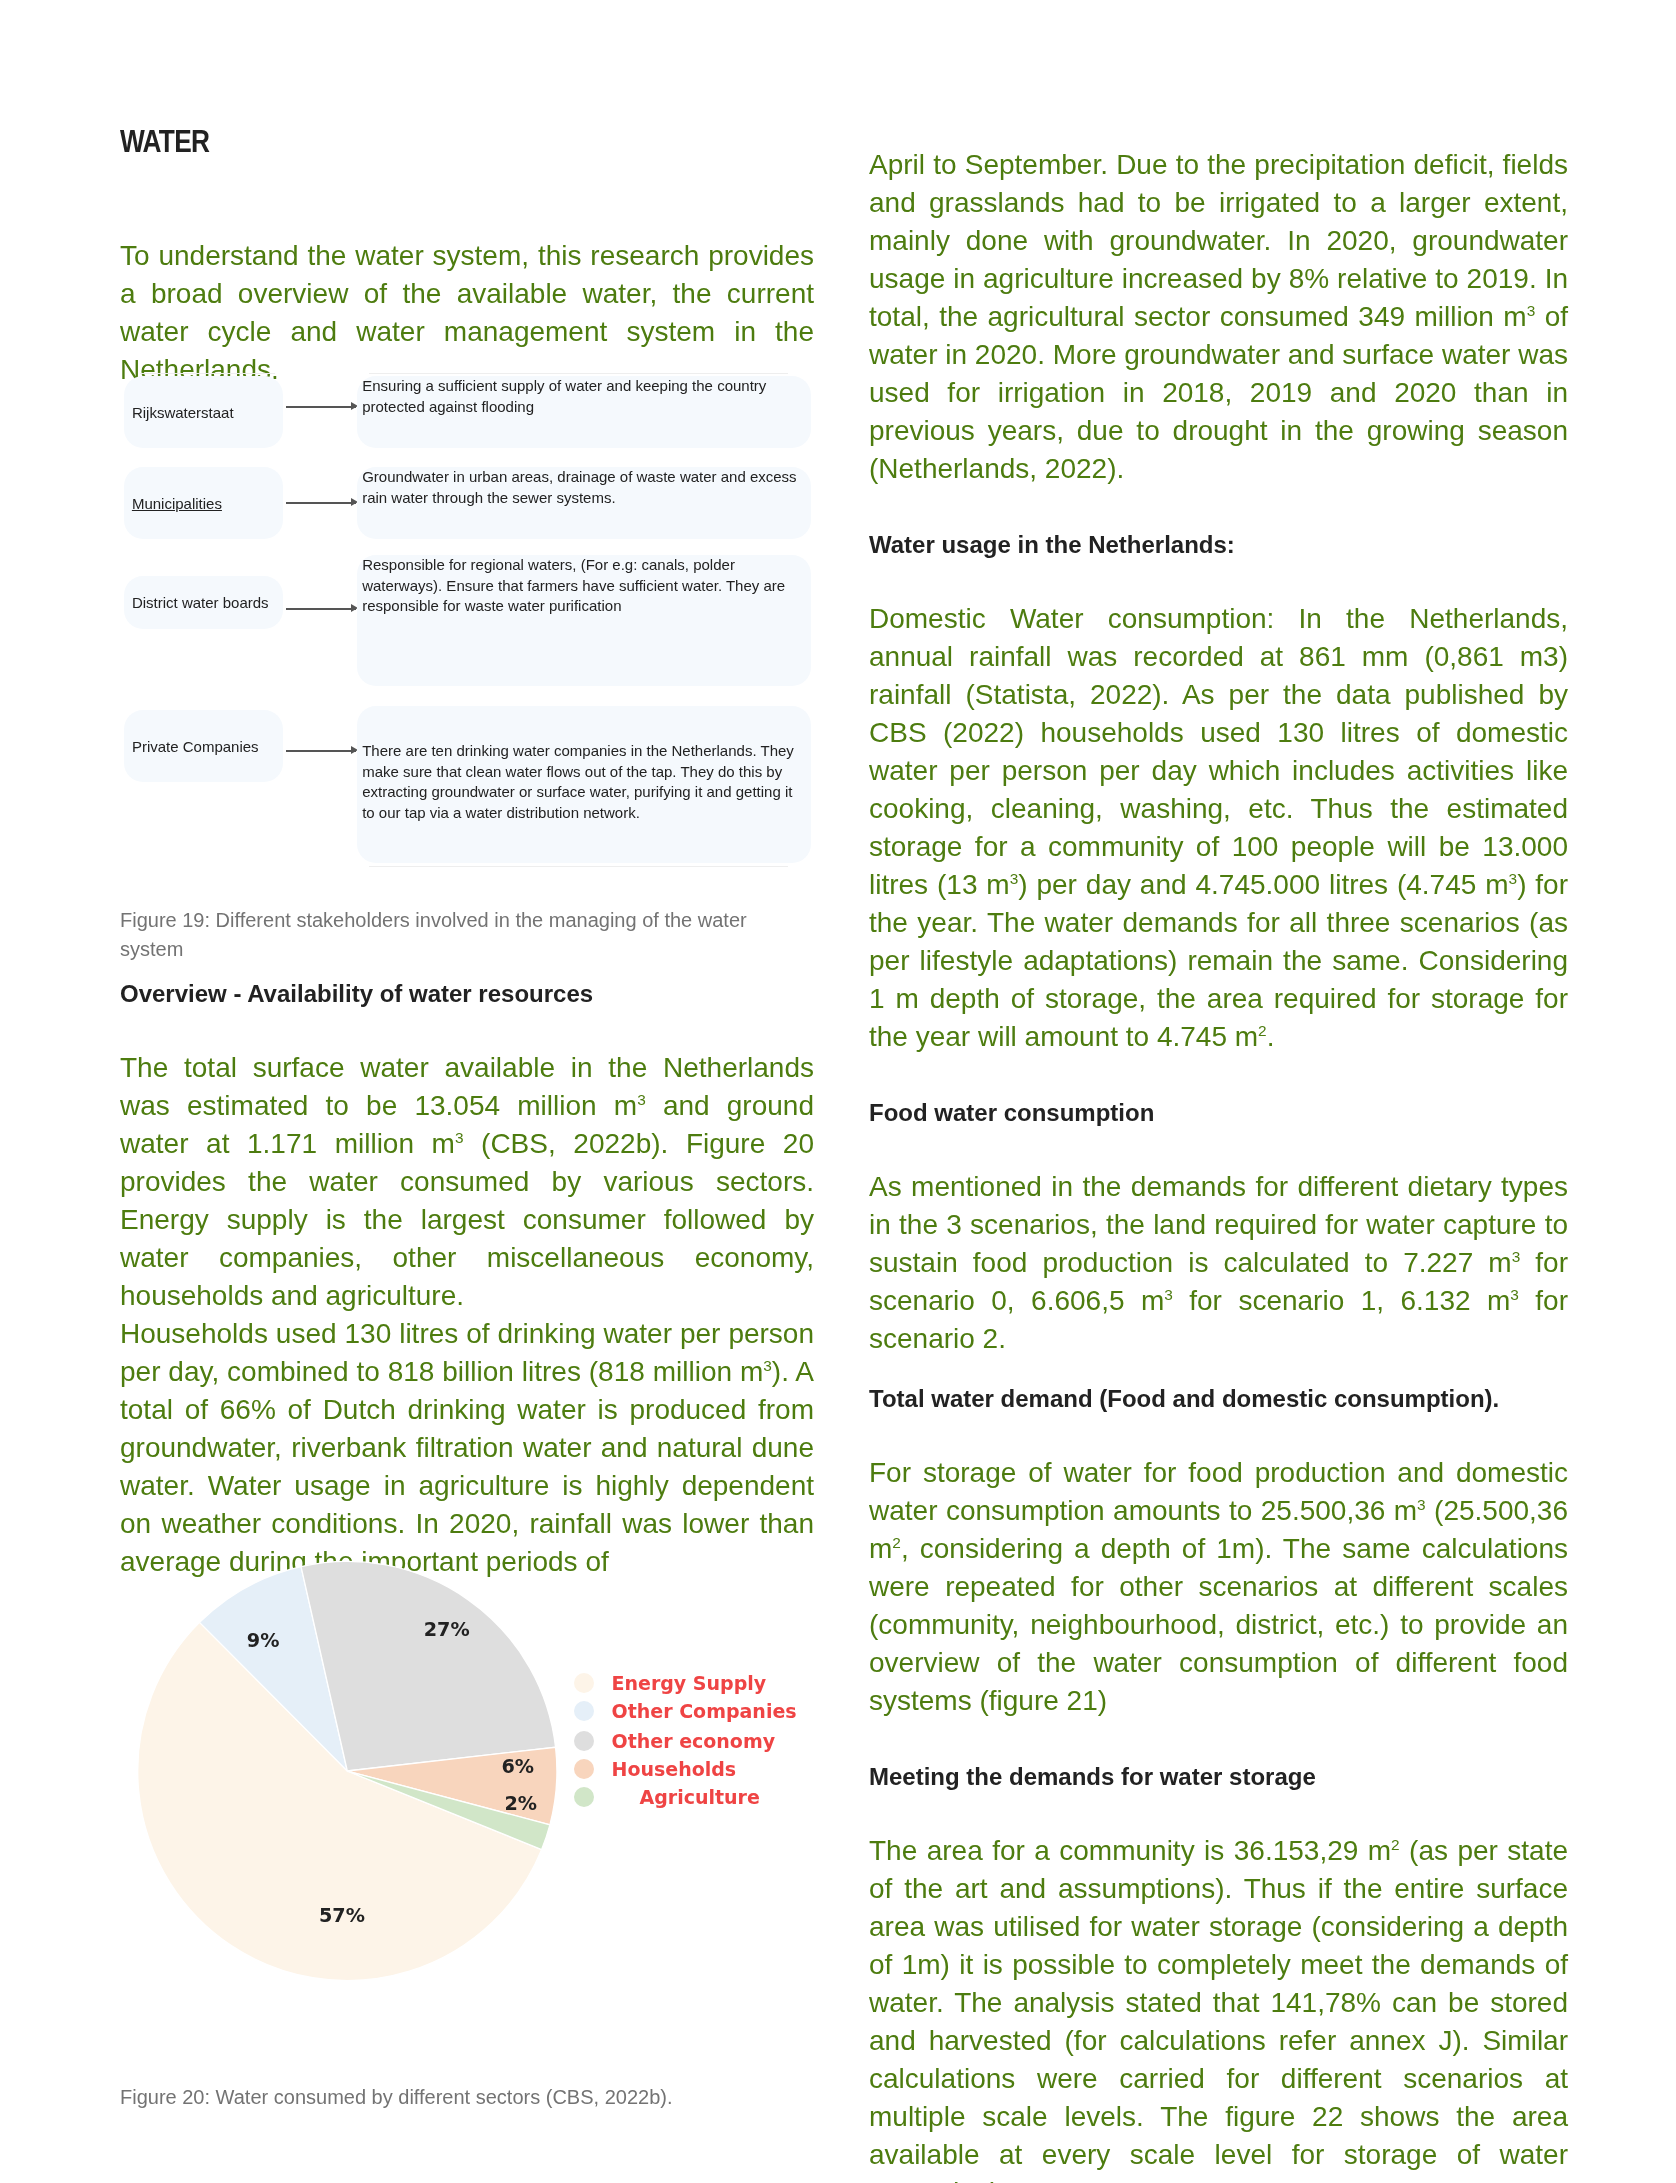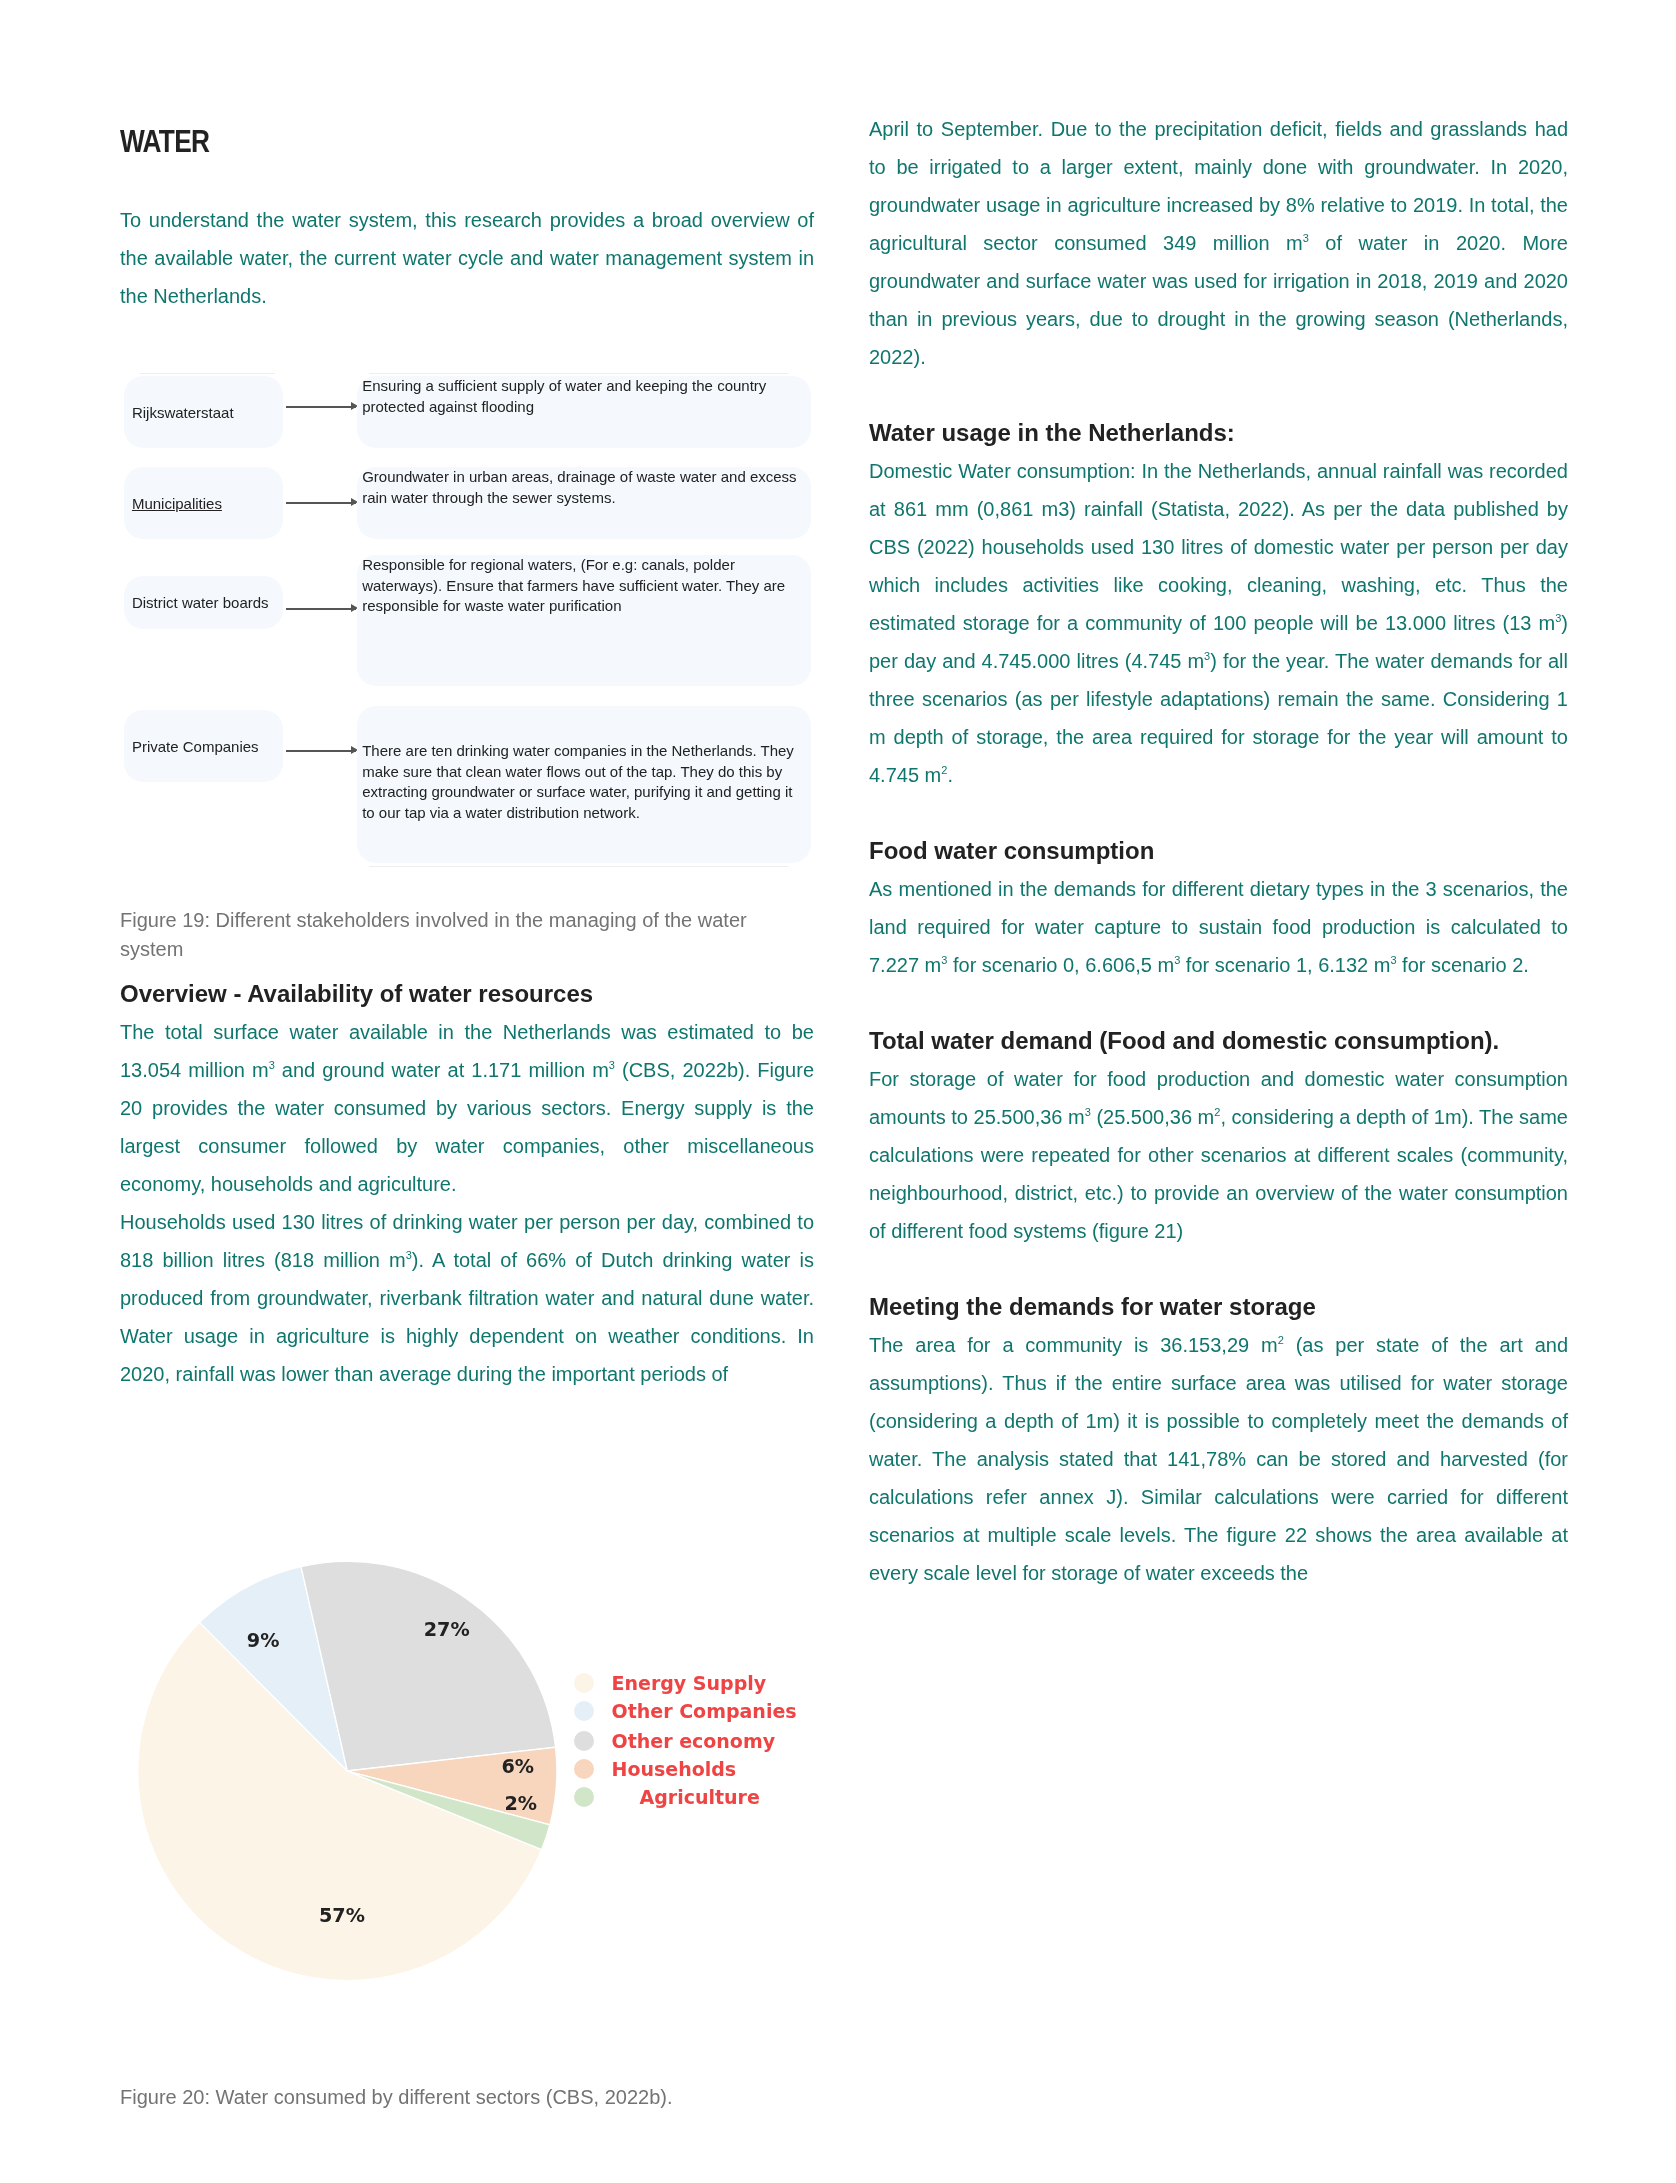--- a/index.html
+++ b/index.html
@@ -1,22 +1,22 @@
 <!DOCTYPE html>
 <html style="font-size:7px"><head>
 <meta charset="utf-8">
 <style>
   html, body { margin: 0; padding: 0; background: #ffffff; }
   body { width: 1677px; height: 2371px; position: relative; overflow: hidden;
          font-family: "DejaVu Sans", sans-serif; color: #222222; }
   .abs { position: absolute; }
   .title { left: 120px; top: 123px; font-size: 32px; font-weight: bold; letter-spacing: -0.9px;
            font-family: "Liberation Sans", sans-serif; color:#222; transform: scaleX(0.82); transform-origin: left; }
-  .body { font-family: "Liberation Sans", sans-serif; font-size: 20px; line-height: 38px;
-          color: #0f766e; text-align: justify; }
+  .body { font-family: "Liberation Sans", sans-serif; font-size: 28px; line-height: 38px;
+          color: #4d7c0f; text-align: justify; margin-top: 36px; }
   .body p { margin: 0; }
   .heading { font-weight: bold; font-family: "Liberation Sans", sans-serif; font-size: 24px; line-height: 38px; color:#222; }
   .left { left: 120px; width: 694px; }
   .right { left: 869px; width: 699px; }
   .caption { font-family: "Liberation Sans", sans-serif; font-size: 20px; line-height: 29px; color:#737373; }
   .box { position: absolute; background: #f5f9fd; border-radius: 19px;
          font-family: "Liberation Sans", sans-serif; color: #222; }
   .stake { left: 124px; width: 159px; font-size: 15px; display:flex; align-items:center; padding-left: 7.9px; box-sizing: border-box; }
   .desc { left: 357px; width: 454px; font-size: 15px; line-height: 20.5px; padding: 0 13px 0 5.2px; box-sizing: border-box; display:flex; align-items:flex-start; }
   .arrow { position: absolute; left: 286px; width: 70px; height: 1.7px; background: #555; }
@@ -134,21 +134,21 @@
   <div class="heading" style="margin-top:38px;">Water usage in the Netherlands:</div>
   <div class="body">
     <p><span>Domestic Water consumption: In the Netherlands, annual rainfall was recorded at 861 mm (0,861 m3) rainfall (Statista, 2022). As per the data published by CBS (2022) households used 130 litres of domestic water per person per day which includes activities like cooking, cleaning, washing, etc. Thus the estimated storage for a community of 100 people will be 13.000 litres (13 m</span><sup>3</sup><span>) per day and 4.745.000 litres (4.745 m</span><sup>3</sup><span>) for the year. The water demands for all three scenarios (as per lifestyle adaptations) remain the same. Considering 1 m depth of storage, the area required for storage for the year will amount to 4.745 m</span><sup>2</sup><span>.</span></p>
   </div>
 
   <div class="heading" style="margin-top:38px;">Food water consumption</div>
   <div class="body">
     <p><span>As mentioned in the demands for different dietary types in the 3 scenarios, the land required for water capture to sustain food production is calculated to 7.227 m</span><sup>3</sup><span> for scenario 0,  6.606,5 m</span><sup>3</sup><span> for scenario 1, 6.132 m</span><sup>3</sup><span> for scenario 2.</span></p>
   </div>
 
-  <div class="heading" style="margin-top:38px;">Total water demand (Food and domestic consumption).</div>
+  <div class="heading" style="margin-top:22px;">Total water demand (Food and domestic consumption).</div>
   <div class="body">
     <p><span>For storage of water for food production and domestic water consumption amounts to 25.500,36 m</span><sup>3</sup><span> (25.500,36 m</span><sup>2</sup><span>, considering a depth of 1m). The same calculations were repeated for other scenarios at different scales (community, neighbourhood, district, etc.) to provide an overview of the water consumption of different food systems (figure 21)</span></p>
   </div>
 
   <div class="heading" style="margin-top:38px;">Meeting the demands for water storage</div>
   <div class="body">
     <p><span>The area for a community is 36.153,29 m</span><sup>2</sup><span> (as per state of the art and assumptions). Thus if the entire surface area was utilised for water storage (considering a depth of 1m) it is possible to completely meet the demands of water. The analysis stated that 141,78% can be stored and harvested (for calculations refer annex J). Similar calculations were carried for different scenarios at multiple scale levels. The figure 22 shows the area available at every scale level for storage of water exceeds the</span></p>
   </div>
 </div>
 

